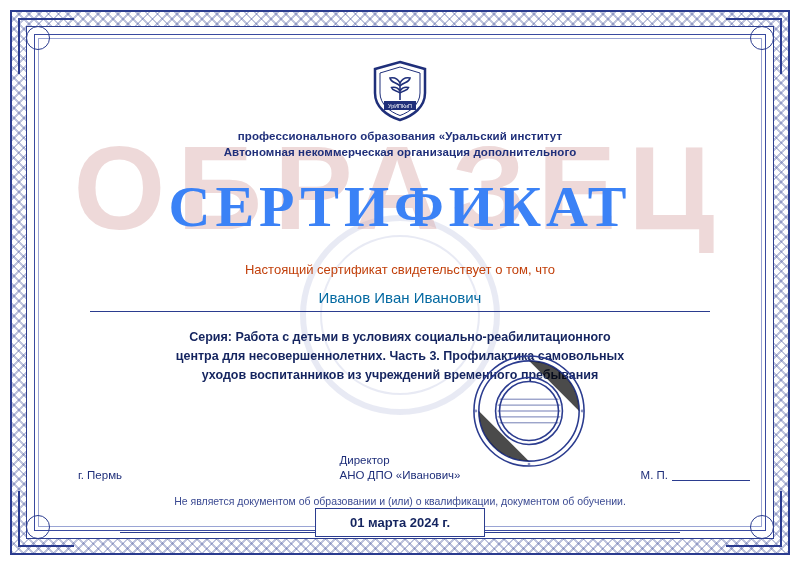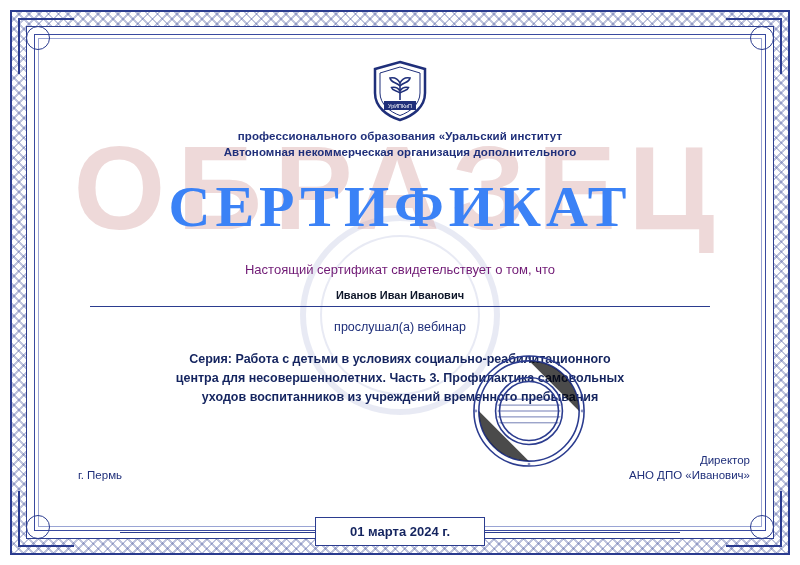--- a/index.html
+++ b/index.html
@@ -127,32 +127,32 @@
     font-weight: bold;
     letter-spacing: 5px;
     color: #3b82f6;
     line-height: 62px;
     font-family: "Liberation Serif", serif;
   }
 
   .subtitle {
     margin-top: 24px;
     font-size: 13px;
-    color: #701a75;
+    color: #c2410c;
   }
 
   .recipient-wrap {
     margin-top: 12px;
     position: relative;
     padding: 0 28px;
   }
   .recipient {
-    font-size: 11px;
-    font-weight: bold;
-    color: #0f172a;
+    font-size: 15px;
+    font-weight: normal;
+    color: #0369a1;
     padding-bottom: 5px;
   }
   .recipient-rule {
     border-bottom: 1px solid #2b3c8f;
     height: 1px;
     margin: 0 12px;
   }
 
   .action {
     margin-top: 13px;
@@ -187,21 +187,21 @@
     z-index: 6;
   }
   .city {
     font-size: 11.5px;
     color: #1f2f7a;
     padding-bottom: 2px;
     min-width: 100px;
     text-align: center;
   }
   .director {
-    text-align: right;
+    text-align: left;
     font-size: 11.5px;
     color: #1f2f7a;
     line-height: 15px;
     flex: 0 0 auto;
     margin-left: 30px;
   }
   .mp {
     display: flex; align-items: flex-end; gap: 4px;
     font-size: 11.5px; color: #1f2f7a;
     min-width: 130px;
@@ -222,21 +222,21 @@
     font-size: 10.5px;
     color: #3b4a92;
     z-index: 6;
   }
 
   
   .date-box {
     position: absolute;
     left: 50%;
     transform: translateX(-50%);
-    bottom: 19px;
+    bottom: 28px;
     border: 1px solid #2b3c8f;
     padding: 6px 34px;
     font-size: 13px;
     font-weight: bold;
     color: #14245f;
     background: #fff;
     z-index: 8;
   }
   .date-rule {
     position: absolute;
@@ -288,21 +288,20 @@
 
     <div class="cert-title">СЕРТИФИКАТ</div>
 
     <div class="subtitle">Настоящий сертификат свидетельствует о том, что</div>
 
     <div class="recipient-wrap">
       <div class="recipient">Иванов Иван Иванович</div>
       <div class="recipient-rule"></div>
     </div>
 
-    <div class="action">прослушал(а) вебинар</div>
 
     <div class="course">
       <div>Серия: Работа с детьми в условиях социально-реабилитационного</div>
       <div>центра для несовершеннолетних. Часть 3. Профилактика самовольных</div>
       <div>уходов воспитанников из учреждений временного пребывания</div>
     </div>
 
   </div>
 
   <svg class="stamp" viewBox="0 0 120 120">
@@ -330,19 +329,24 @@
       <circle cx="6" cy="60" r="1.4"></circle>
     </g>
   </svg>
 
   <div class="sign-row">
     <div class="city">г. Пермь</div>
     <div class="director">
       <div>Директор</div>
       <div>АНО ДПО «Иванович»</div>
     </div>
+    <div class="mp">
+      <span>М. П.</span>
+      <span class="mp-line"></span>
+    </div>
   </div>
 
+  <div class="disclaimer">Не является документом об образовании и (или) о квалификации, документом об обучении.</div>
 
   <div class="date-rule"></div>
   <div class="date-box">01 марта 2024 г.</div>
 
 </div>
 
 </body></html>

